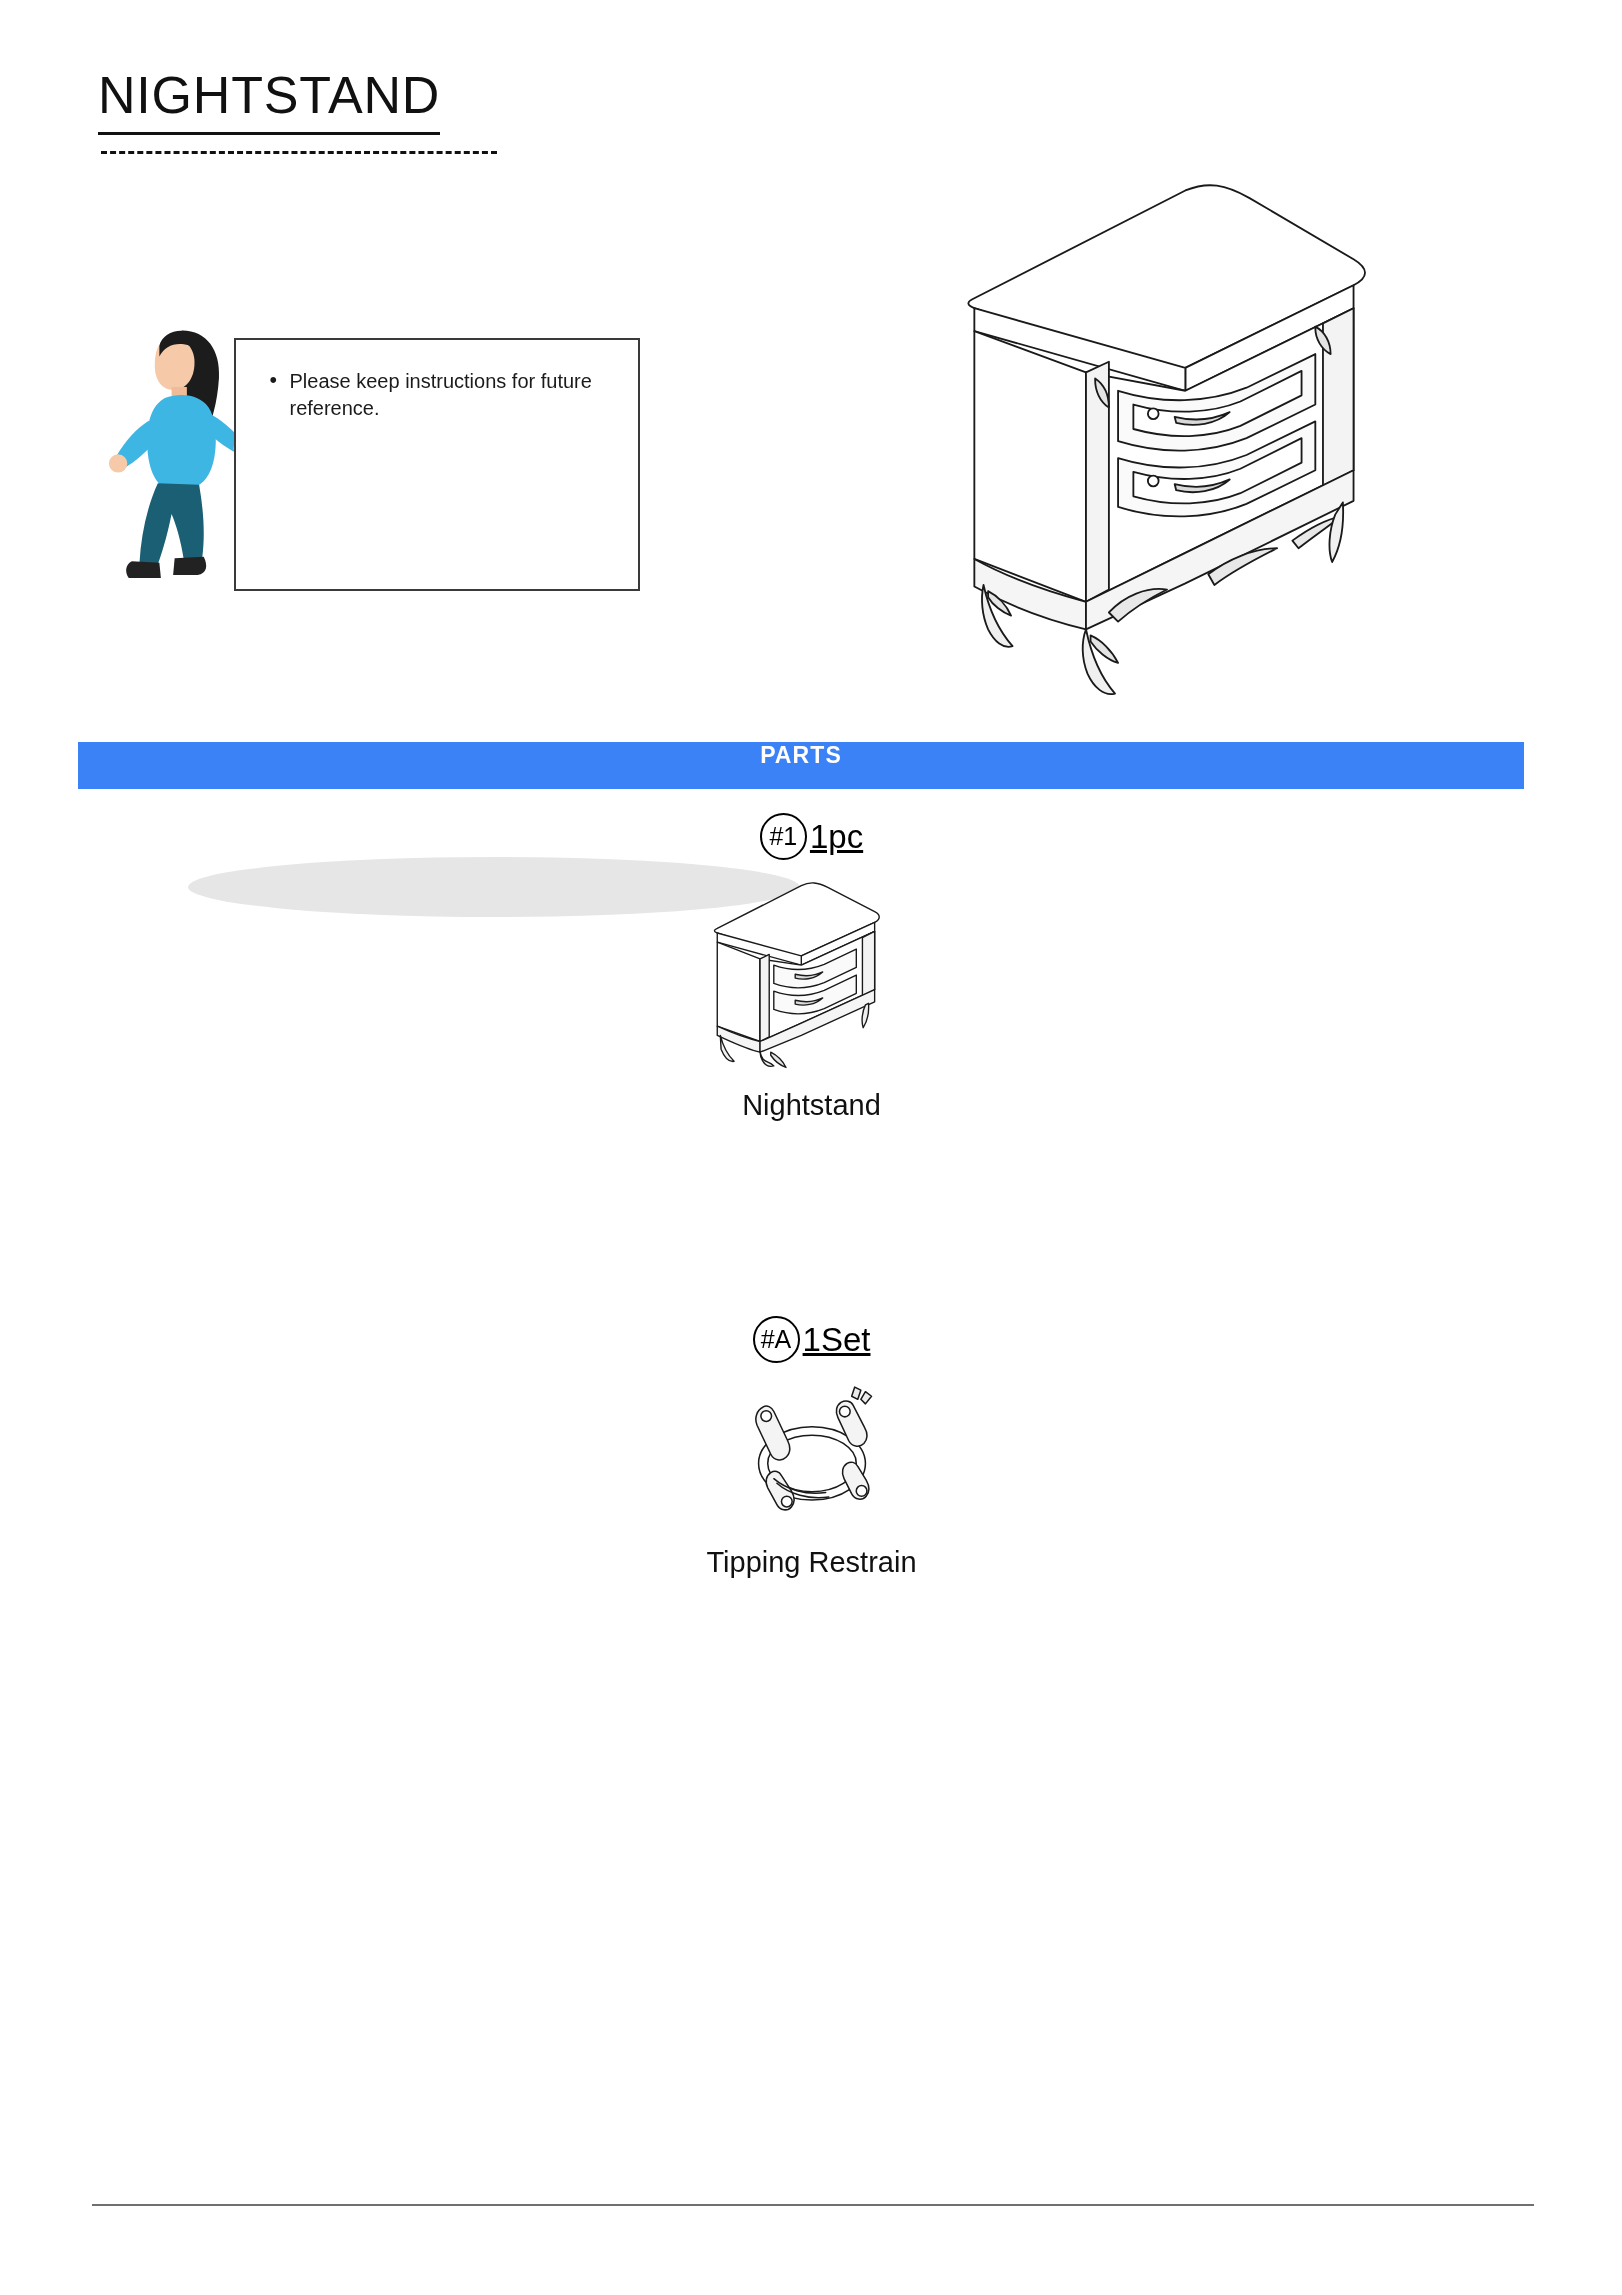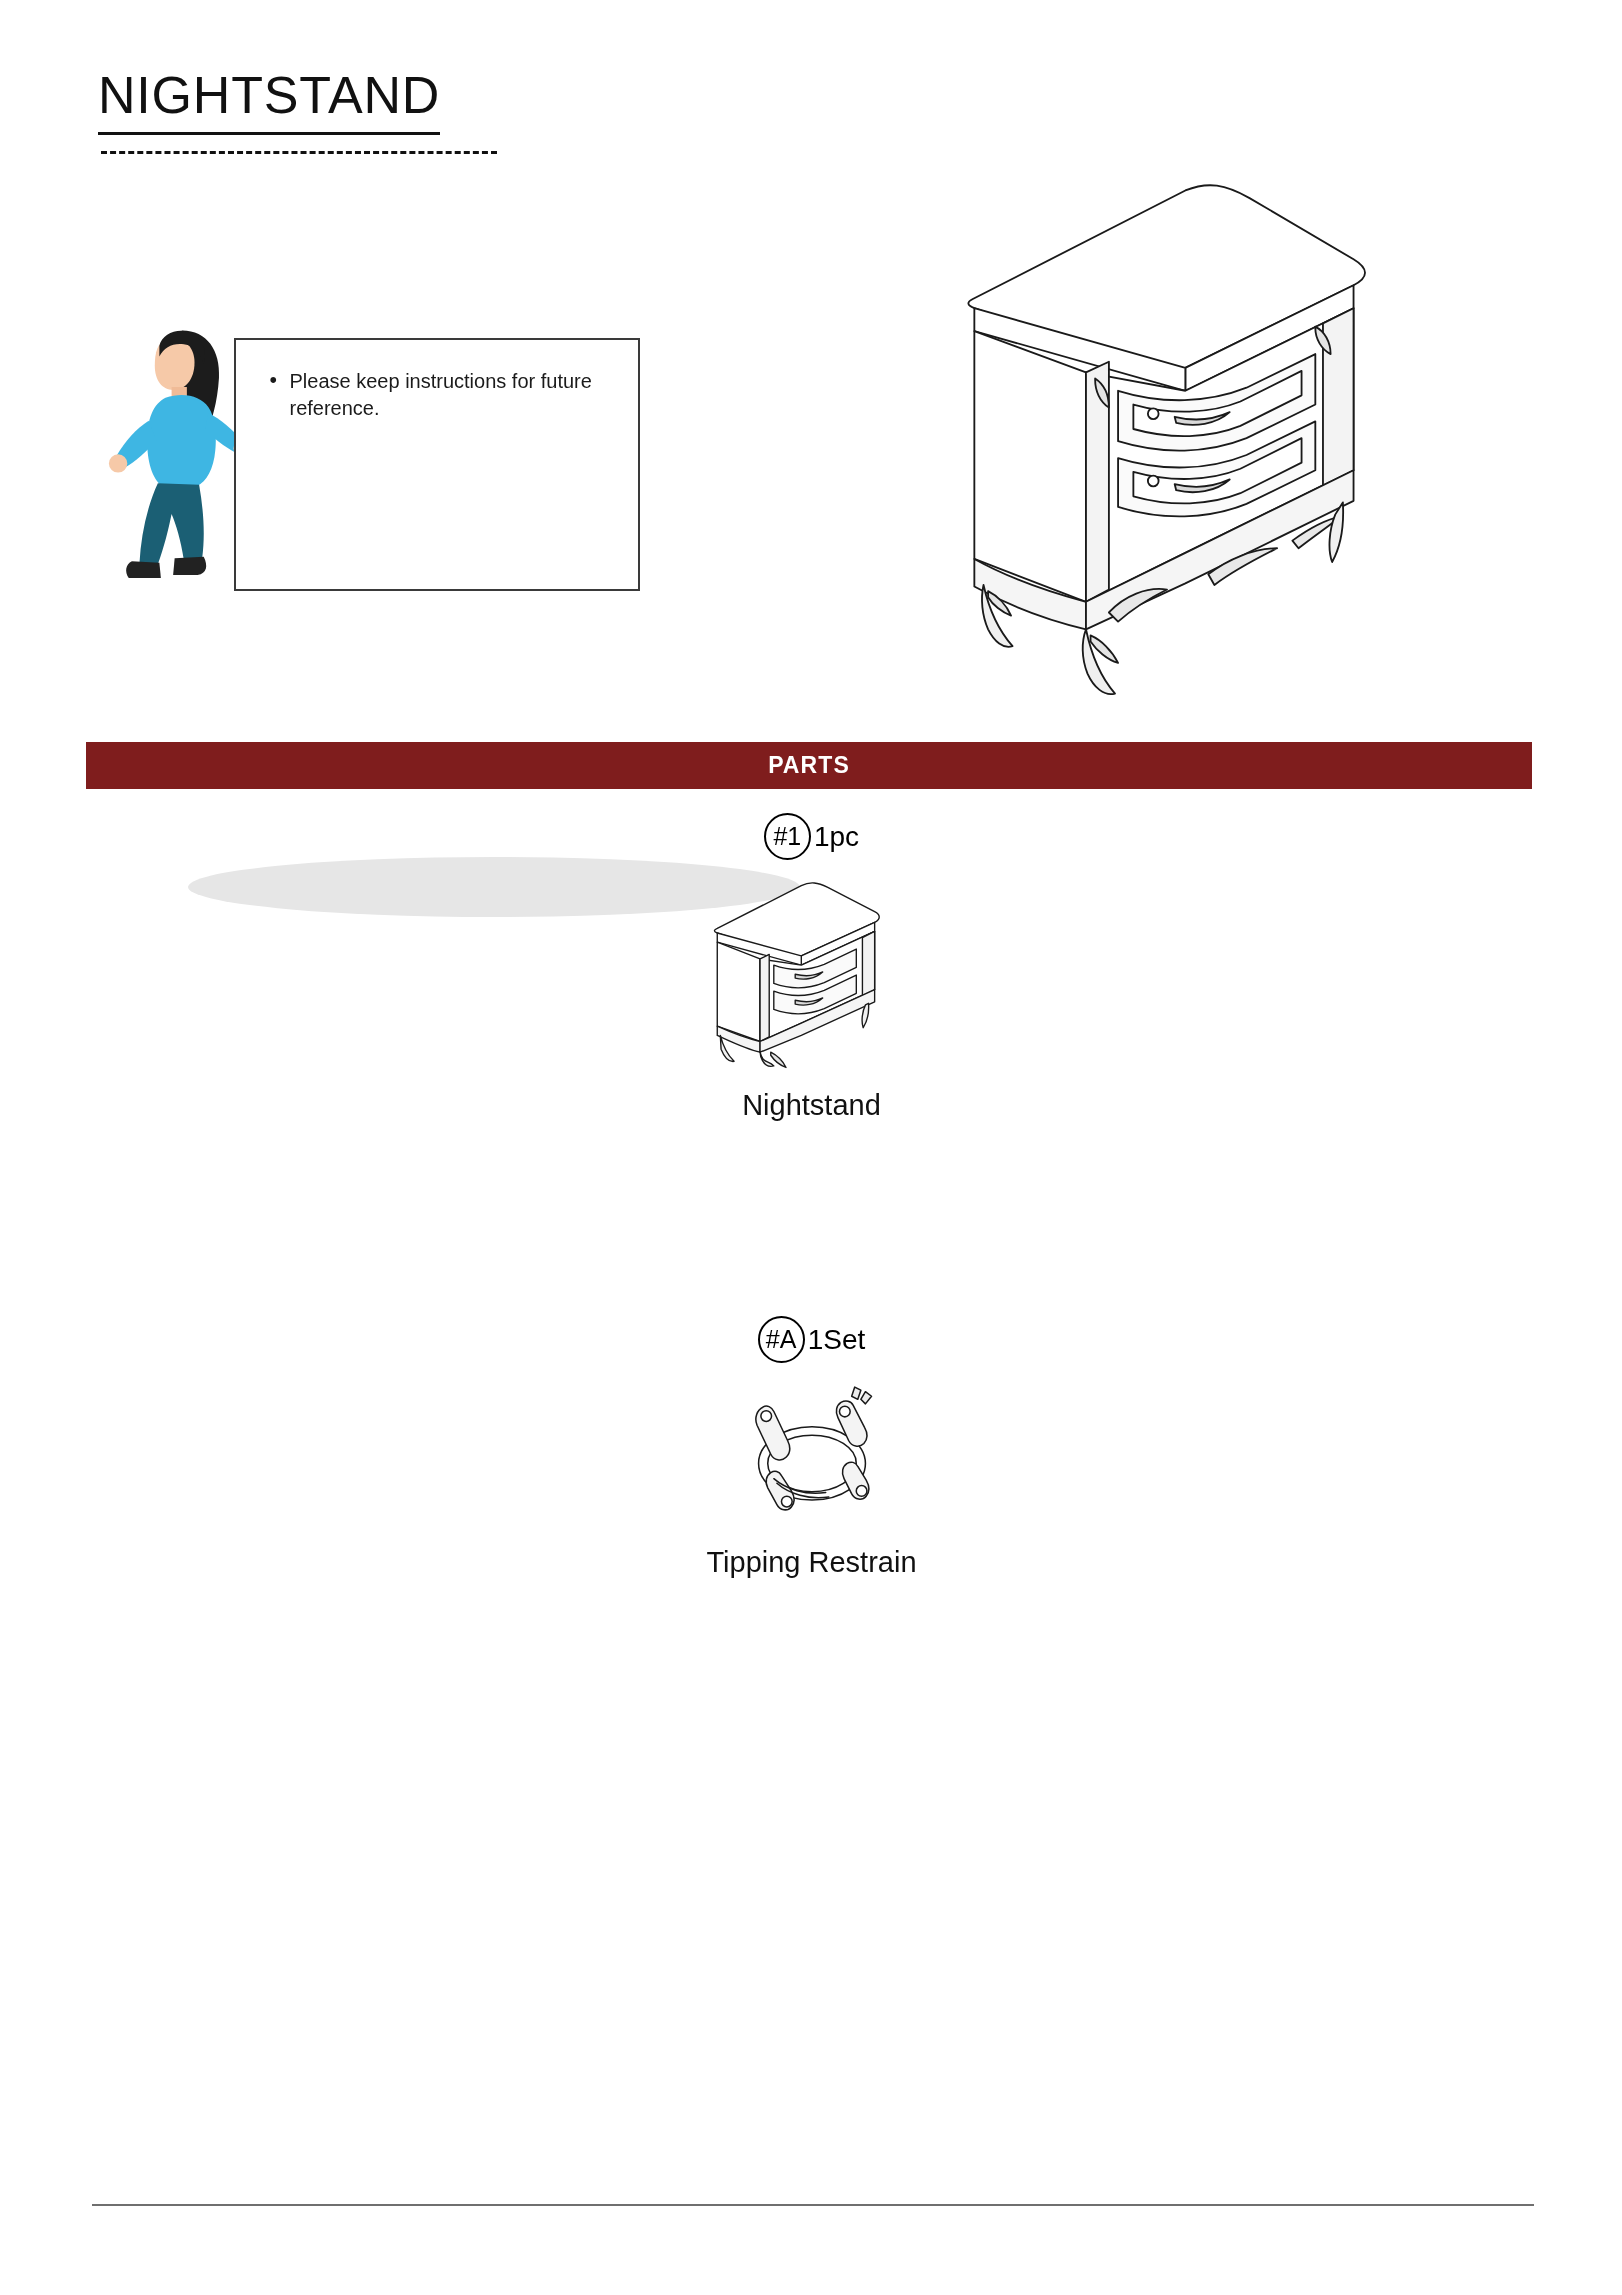--- a/index.html
+++ b/index.html
@@ -103,30 +103,30 @@
     position: absolute;
     left: 956px;
     top: 161px;
     width: 474px;
     height: 536px;
   }
 
   
   .section-bar {
     position: absolute;
-    left: 86px;
+    left: 78px;
     width: 1446px;
     height: 47px;
-    background: #7f1d1d;
+    background: #3b82f6;
     color: #ffffff;
     font-size: 23px;
     font-weight: bold;
     letter-spacing: 1.1px;
     display: flex;
-    align-items: center;
+    align-items: flex-start;
     justify-content: center;
   }
   #bar-parts { top: 742px; }
   #bar-hardware { top: 1240px; }
 
   
   .item-block {
     position: absolute;
     text-align: center;
   }
@@ -143,21 +143,21 @@
     height: 47px;
     border: 2.3px solid #000;
     border-radius: 50%;
     display: flex;
     align-items: center;
     justify-content: center;
     font-size: 25px;
     box-sizing: border-box;
     background: #fff;
   }
-  .item-qty { font-size: 28px; }
+  .item-qty { font-size: 33px; text-decoration: underline; }
   .item-art {
     margin: 18.4px auto 0 auto;
   }
   .item-label {
     margin-top: 17px;
     font-size: 29px;
     color: #111;
   }
 
   #parts-item { left: 582px; top: 813px; width: 459px; }

